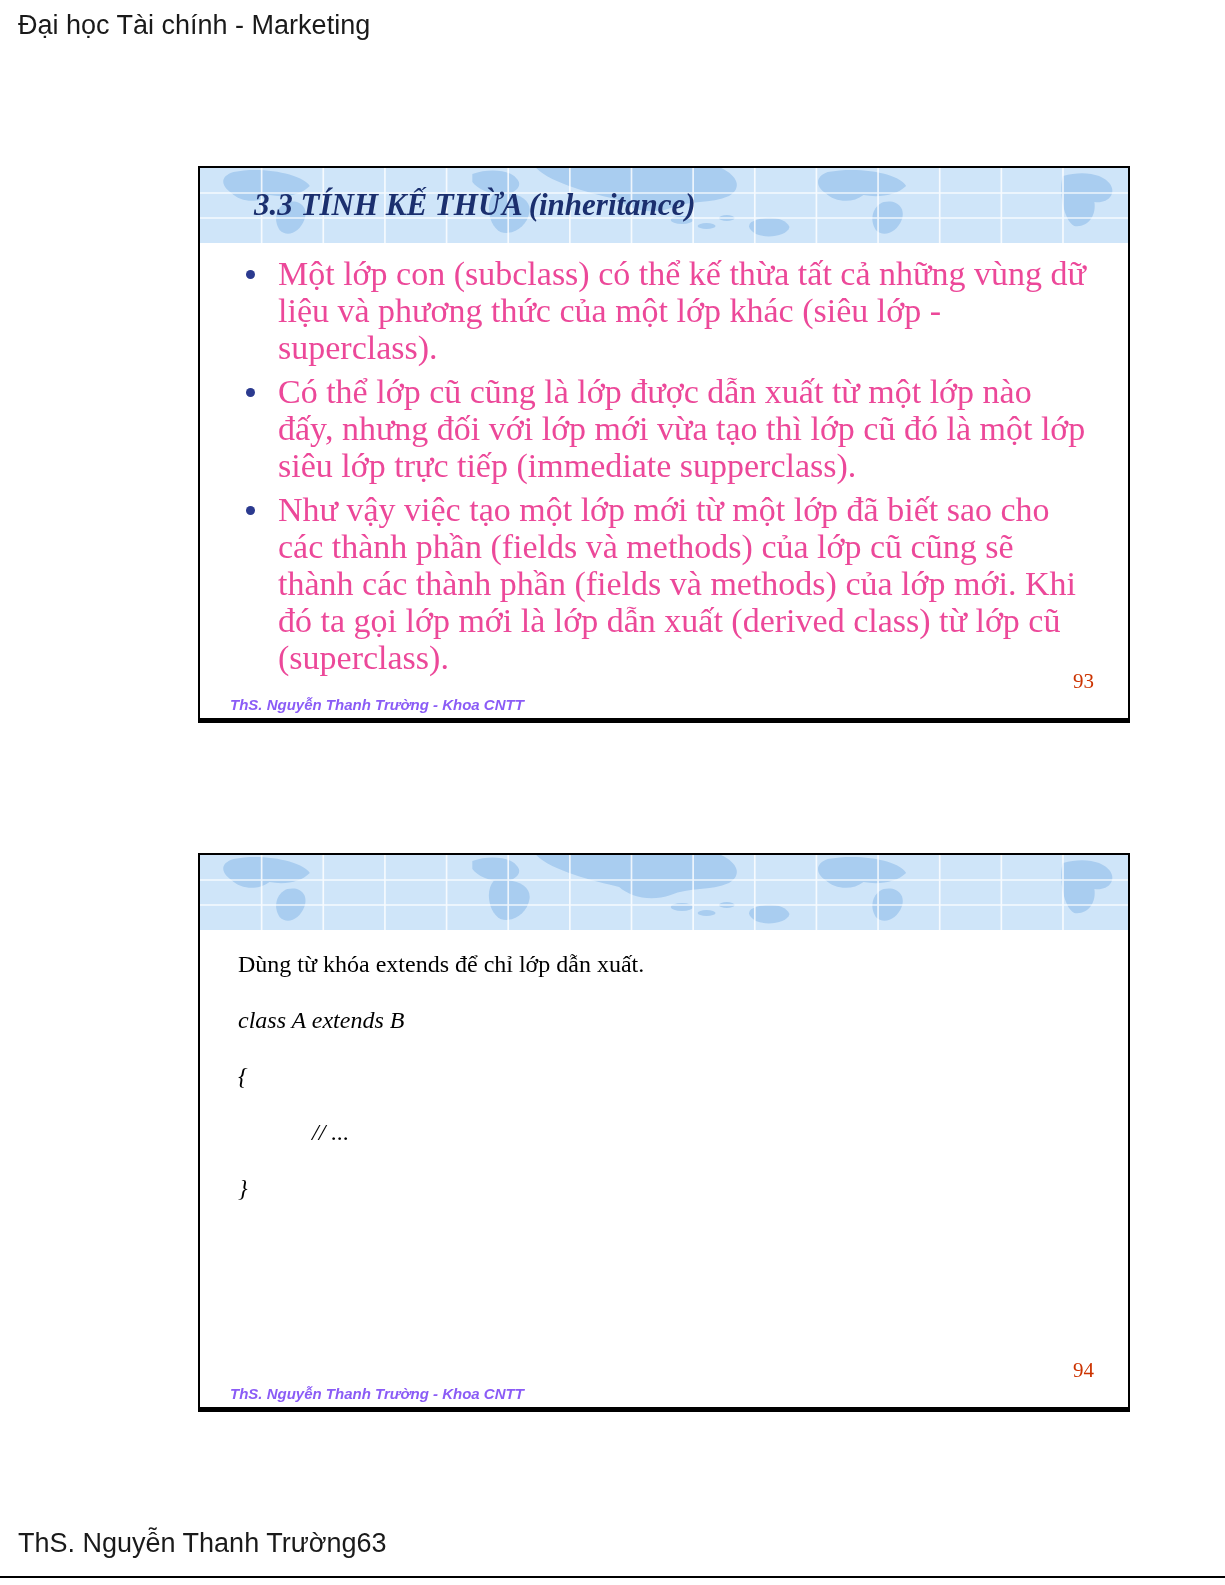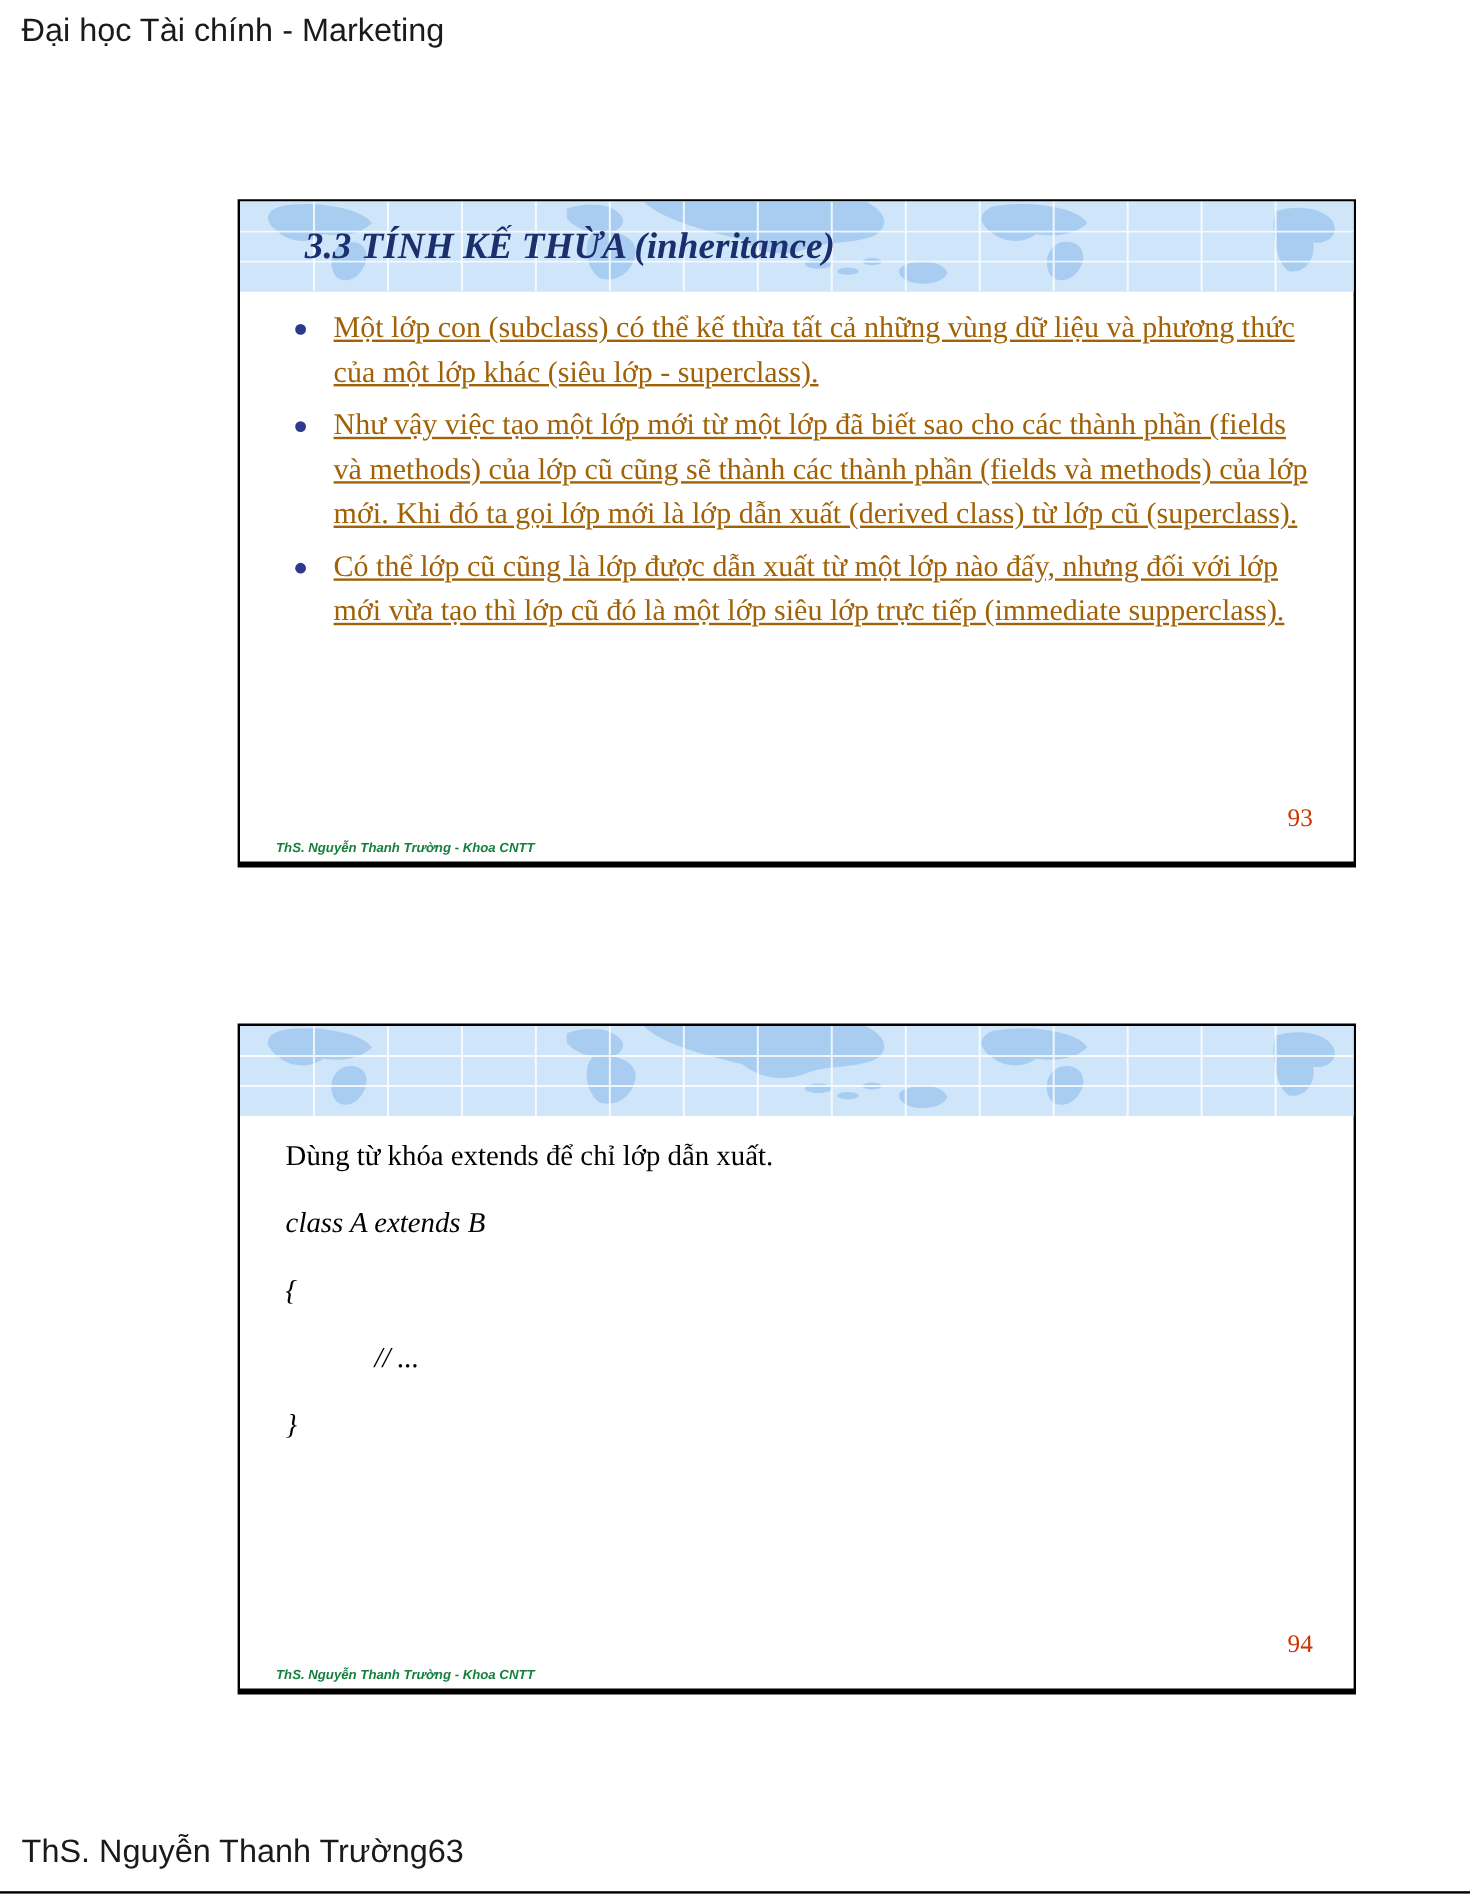--- a/index.html
+++ b/index.html
@@ -26,42 +26,42 @@
   .banner svg { display:block; width:100%; height:100%; }
   .slide-title {
     position:absolute; left:54px; top:50%; transform:translateY(-52%);
     font-family:"Liberation Serif", serif; font-style:italic; font-weight:bold;
     font-size:31px; color:#1b2f6e; white-space:nowrap;
   }
 
   .bullets { margin:12px 0 0 0; padding:0 34px 0 44px; list-style:none; }
   .bullet {
     position:relative; padding-left:34px; margin-bottom:7px;
-    font-family:"Liberation Serif", serif; font-size:25px; line-height:37px; color:#a16207;text-decoration:underline;
+    font-family:"Liberation Serif", serif; font-size:34px; line-height:37px; color:#ec4899;
   }
   .dot {
     position:absolute; left:2px; top:15px; width:9px; height:9px;
     border-radius:50%; background:#2b3a8f;
   }
 
   .code-lines {
     margin:16px 0 0 0; padding:0 30px 0 38px;
     font-family:"Liberation Serif", serif; font-size:24px; color:#000000;
   }
   .code-line { line-height:36px; margin-bottom:20px; white-space:pre; }
   .code-line.italic { font-style:italic; }
   .code-line.indent { padding-left:74px; }
 
   .slide-number {
     position:absolute; right:34px; bottom:24px;
     font-family:"Liberation Serif", serif; font-size:21px; color:#cc3300;
   }
   .slide-footer {
     position:absolute; left:30px; bottom:5px;
-    font-size:11px; font-weight:bold; font-style:italic; color:#15803d;
+    font-size:15px; font-weight:bold; font-style:italic; color:#8b5cf6;
   }
 
   
   .page-footer {
     position:absolute; left:18px; right:22px; top:1528px;
     display:flex; 
     font-size:27px; color:#1a1a1a;
   }
   .footer-rule {
     position:absolute; left:0; right:0; top:1576px;
@@ -102,25 +102,25 @@
       <div class="slide-title">3.3 TÍNH KẾ THỪA (inheritance)</div>
     </div>
 
     <ul class="bullets">
       <li class="bullet">
         <span class="dot"></span>
         <span>Một lớp con (subclass) có thể kế thừa tất cả những vùng dữ liệu và phương thức của một lớp khác (siêu lớp - superclass).</span>
       </li>
       <li class="bullet">
         <span class="dot"></span>
-        <span>Như vậy việc tạo một lớp mới từ một lớp đã biết sao cho các thành phần (fields và methods) của lớp cũ cũng sẽ thành các thành phần (fields và methods) của lớp mới. Khi đó ta gọi lớp mới là lớp dẫn xuất (derived class) từ lớp cũ (superclass).</span>
+        <span>Có thể lớp cũ cũng là lớp được dẫn xuất từ một lớp nào đấy, nhưng đối với lớp mới vừa tạo thì lớp cũ đó là một lớp siêu lớp trực tiếp (immediate supperclass).</span>
       </li>
       <li class="bullet">
         <span class="dot"></span>
-        <span>Có thể lớp cũ cũng là lớp được dẫn xuất từ một lớp nào đấy, nhưng đối với lớp mới vừa tạo thì lớp cũ đó là một lớp siêu lớp trực tiếp (immediate supperclass).</span>
+        <span>Như vậy việc tạo một lớp mới từ một lớp đã biết sao cho các thành phần (fields và methods) của lớp cũ cũng sẽ thành các thành phần (fields và methods) của lớp mới. Khi đó ta gọi lớp mới là lớp dẫn xuất (derived class) từ lớp cũ (superclass).</span>
       </li>
     </ul>
 
     <div class="slide-number">93</div>
     <div class="slide-footer">ThS. Nguyễn Thanh Trường - Khoa CNTT</div>
   </div>
 
   <div class="slide slide2">
     <div class="banner">
       <svg viewBox="0 0 828 75" preserveAspectRatio="none" aria-hidden="true">

